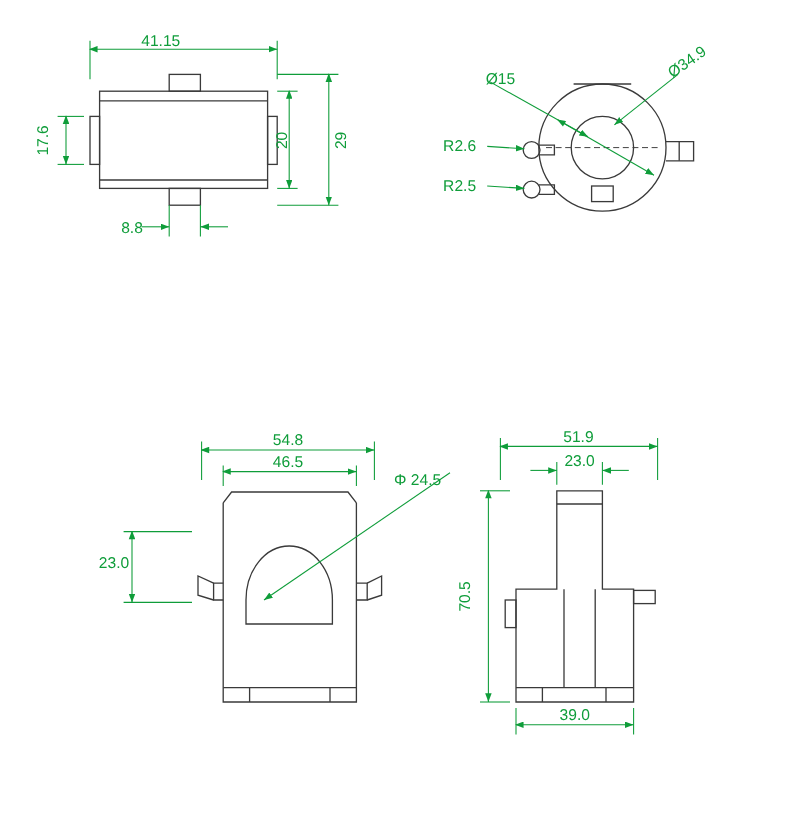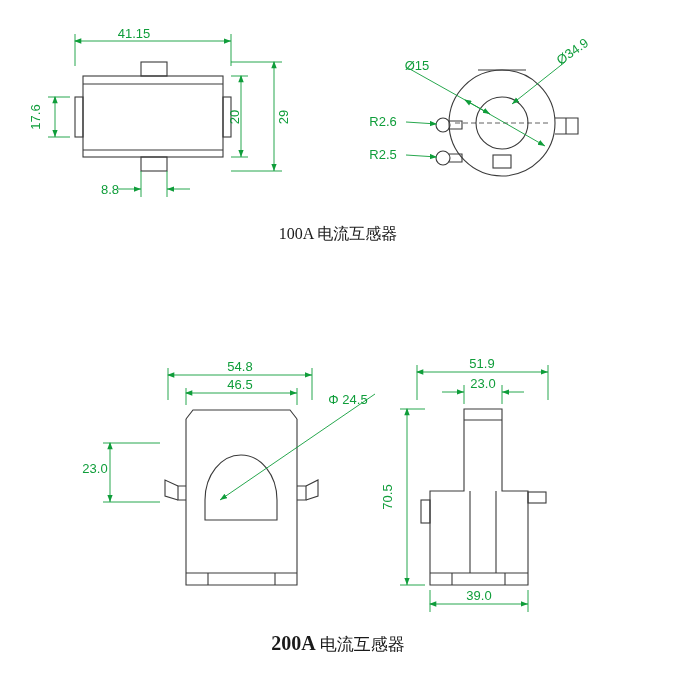--- a/index.html
+++ b/index.html
@@ -200,23 +200,15 @@
       <text x="95" y="473" text-anchor="middle">23.0</text>
       <text x="348" y="404" text-anchor="middle">Φ 24.5</text>
 
       <text x="482" y="368" text-anchor="middle">51.9</text>
       <text x="483" y="388" text-anchor="middle">23.0</text>
       <text x="392" y="497" text-anchor="middle" transform="rotate(-90 392 497)">70.5</text>
       <text x="479" y="600" text-anchor="middle">39.0</text>
     </g>
   </svg>
 
-  <div class="caption" id="cap-100">
-    <span class="amp">100A</span>
-    <span>电流互感器</span>
-  </div>
-
-  <div class="caption" id="cap-200">
-    <span class="amp">200A</span>
-    <span>电流互感器</span>
-  </div>
+
 
 </div>
 
 </body></html>

